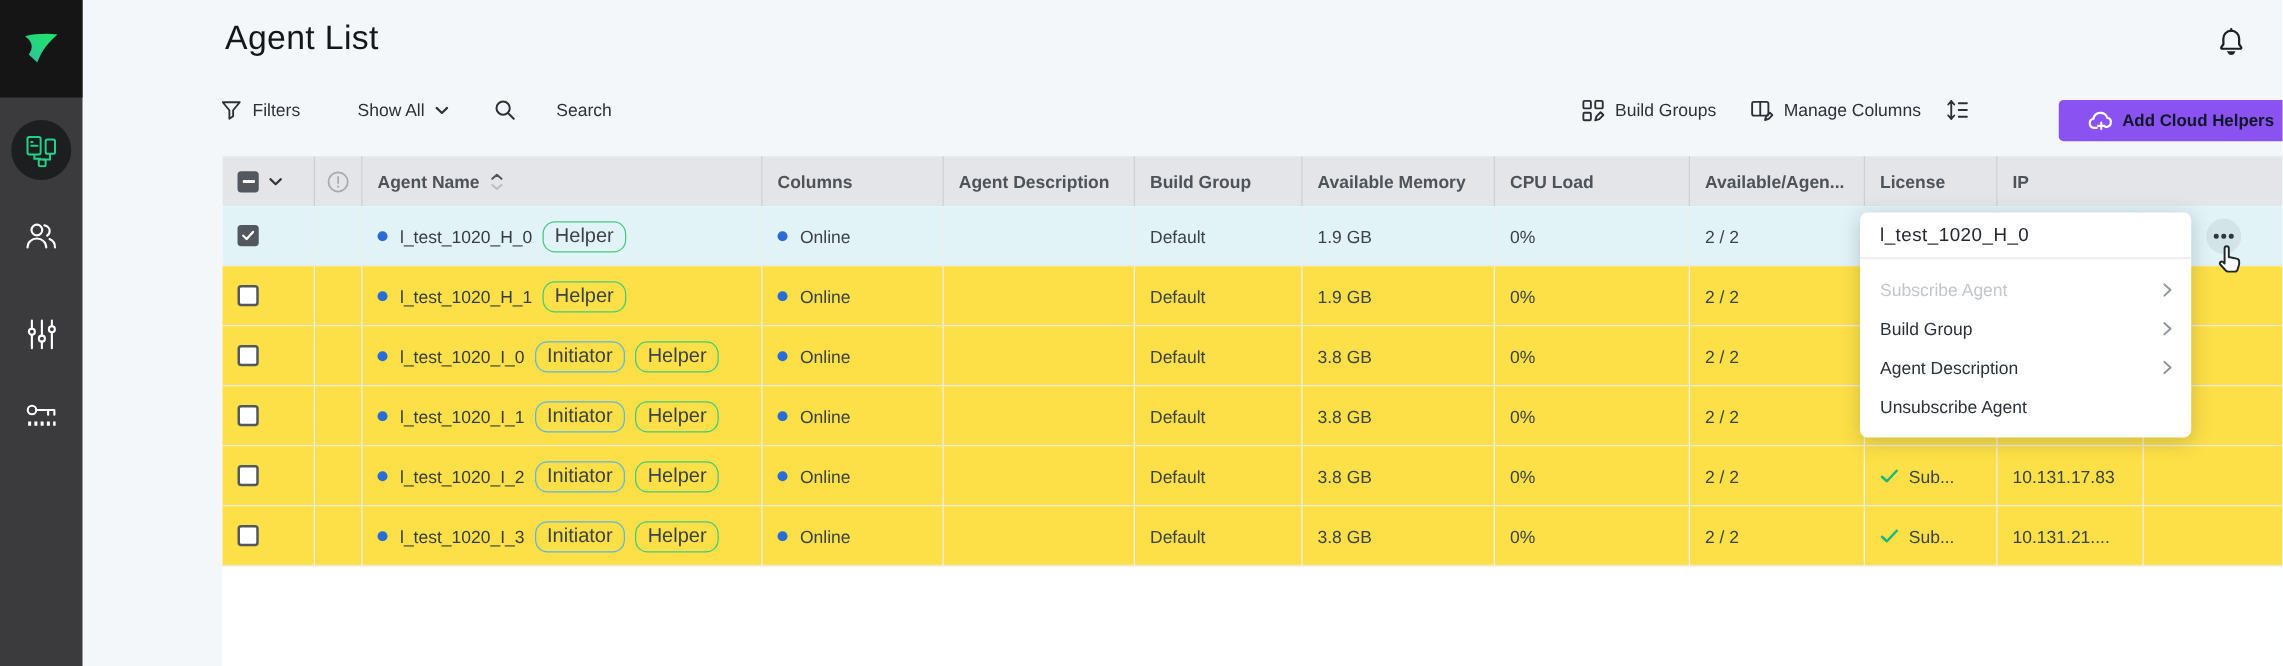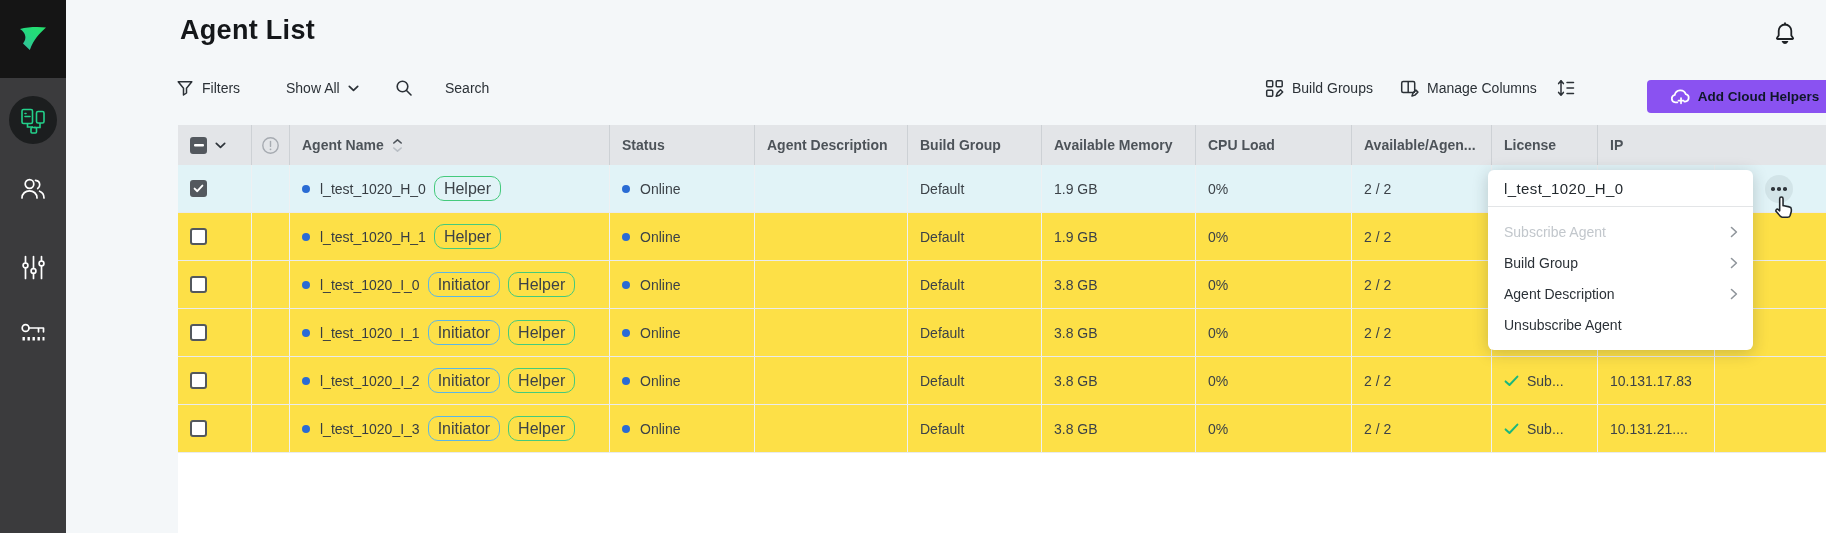--- a/index.html
+++ b/index.html
@@ -12,21 +12,21 @@
   .sidebar { position:absolute; left:0; top:0; width:66px; height:533px; background:#3b3b3d; }
   .logo-box { position:absolute; left:0; top:0; width:66px; height:78px; background:#151515;
     display:flex; align-items:center; justify-content:center; }
   .nav-btn { position:absolute; left:0; width:66px; display:flex; justify-content:center; cursor:pointer; }
   .nav-active-circle { position:absolute; left:9px; top:96px; width:48px; height:48px; border-radius:50%;
     background:#1c1e1f; display:flex; align-items:center; justify-content:center; }
   .nav-users    { top:176px; }
   .nav-settings { top:254px; }
   .nav-licenses { top:320px; }
   
-  .page-title { position:absolute; left:180px; top:15px; font-size:27px; font-weight:700;
+  .page-title { position:absolute; left:180px; top:15px; font-size:27px; font-weight:400;
     color:#14171a; letter-spacing:.3px; }
   .bell-btn { position:absolute; left:1773px; top:21px; width:28px; height:28px; cursor:pointer; }
   
   .tb-item { position:absolute; top:76px; height:24px; display:flex; align-items:center; gap:8px;
     font-size:14px; color:#2b3137; cursor:pointer; white-space:nowrap; }
   .tb-filters  { left:176px; }
   .tb-showall  { left:286px; }
   .tb-search   { left:395px;gap:32px; }
   .tb-buildgroups   { left:1265px; }
   .tb-managecolumns { left:1400px; }
@@ -247,21 +247,21 @@
     </div>
     <div class="hcell">
       <span>Agent Name</span>
       <span>
         <svg width="11" height="15" viewBox="0 0 11 15" fill="none" stroke-linecap="round" stroke-linejoin="round" stroke-width="1.6">
           <path d="M1.8 5 L5.5 1.8 L9.2 5" stroke="#4d5359"></path>
           <path d="M1.8 10 L5.5 13.2 L9.2 10" stroke="#b9bec4"></path>
         </svg>
       </span>
     </div>
-    <div class="hcell">Status</div>
+    <div class="hcell">Columns</div>
     <div class="hcell">Agent Description</div>
     <div class="hcell">Build Group</div>
     <div class="hcell">Available Memory</div>
     <div class="hcell">CPU Load</div>
     <div class="hcell">Available/Agen...</div>
     <div class="hcell">License</div>
     <div class="hcell">IP</div>
   </div>
   <div id="table-body">
       <div class="trow grid-cols selected">

